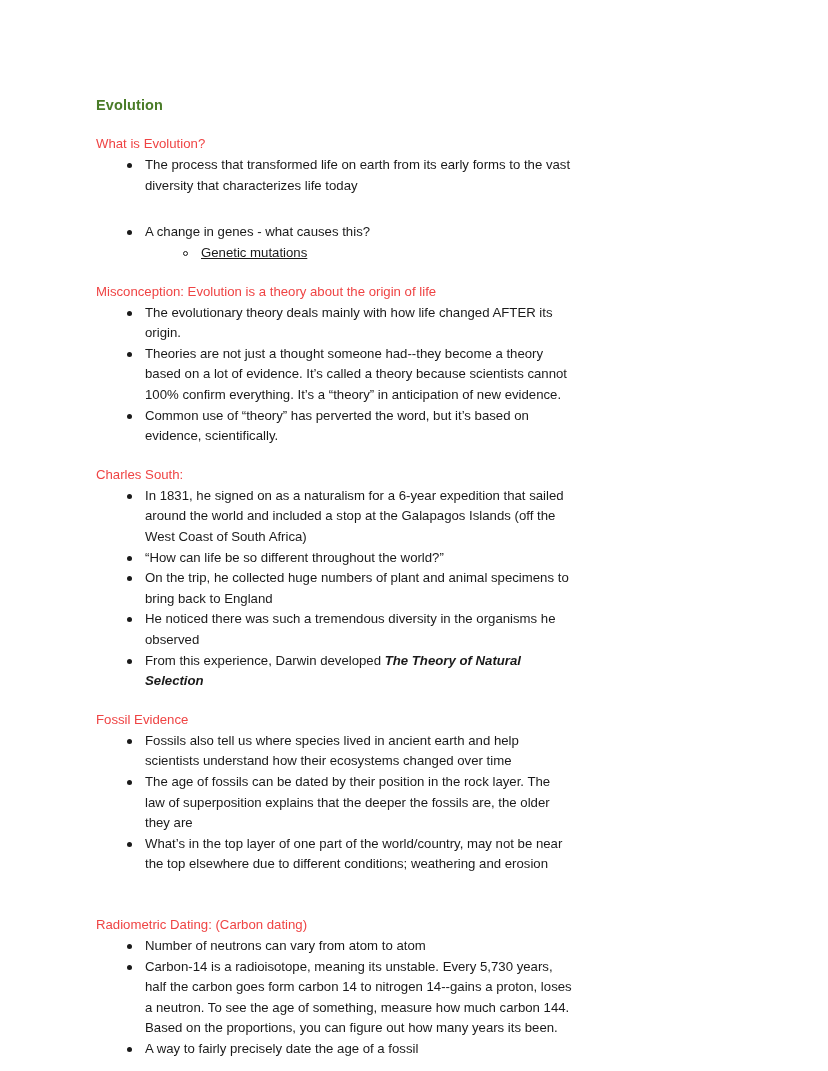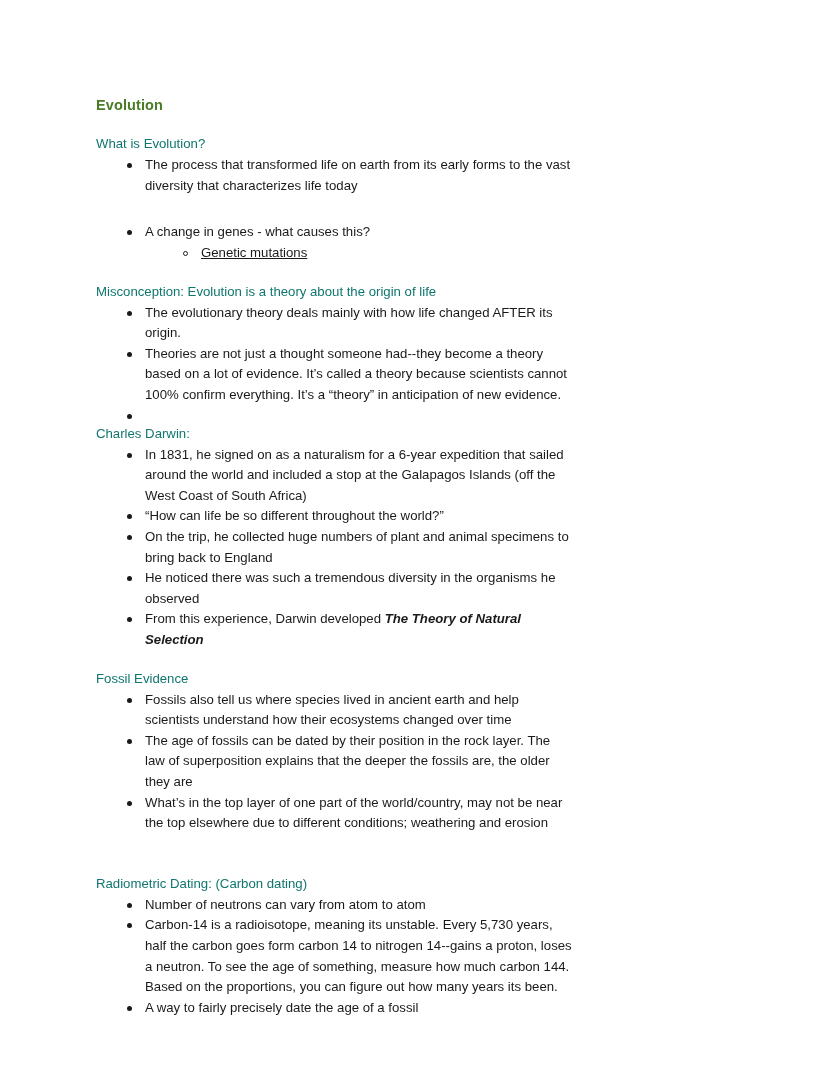--- a/index.html
+++ b/index.html
@@ -32,21 +32,21 @@
   }
   .spacer-sm { height: 20px; }
   .spacer-md { height: 18px; }
   .spacer-lg { height: 40px; }
 
   .section { margin: 0; }
 
   .section-head {
     font-size: 13.2px;
     line-height: 1.52;
-    color: #0f766e;
+    color: #ef4444;
     margin: 0 0 1px 0;
   }
   .section-head.italic {
   }
 
   ul.bullets {
     list-style: none;
     margin: 0;
     padding: 0;
   }
@@ -116,26 +116,26 @@
               <li><span class="bullet-ring"></span><span class="em-u">Genetic mutations</span></li>
             </ul></li>
         </ul>
       </div>
       <div class="spacer-md"></div>
       <div class="section">
         <div class="section-head italic">Misconception: Evolution is a theory about the origin of life</div>
         <ul class="bullets">
           <li><span class="bullet-dot"></span><span class="li-text"><span>The evolutionary theory deals mainly with how life changed </span><span class="em">AFTER</span><span> its origin.</span></span></li>
           <li><span class="bullet-dot"></span><span class="li-text">Theories are not just a thought someone had--they become a theory based on a lot of evidence. It’s called a theory because scientists cannot 100% confirm everything. It’s a “theory” in anticipation of new evidence.</span></li>
-          <li><span class="bullet-dot"></span></li>
+          <li><span class="bullet-dot"></span><span class="li-text">Common use of “theory” has perverted the word, but it’s based on evidence, scientifically.</span></li>
         </ul>
       </div>
       <div class="spacer-md"></div>
       <div class="section">
-        <div class="section-head">Charles Darwin:</div>
+        <div class="section-head">Charles South:</div>
         <ul class="bullets">
           <li><span class="bullet-dot"></span><span class="li-text">In 1831, he signed on as a naturalism for a 6-year expedition that sailed around the world and included a stop at the Galapagos Islands (off the West Coast of South Africa)</span></li>
           <li><span class="bullet-dot"></span><span class="li-text">“How can life be so different throughout the world?”</span></li>
           <li><span class="bullet-dot"></span><span class="li-text">On the trip, he collected huge numbers of plant and animal specimens to bring back to England</span></li>
           <li><span class="bullet-dot"></span><span class="li-text">He noticed there was such a tremendous diversity in the organisms he observed</span></li>
           <li><span class="bullet-dot"></span><span class="li-text"><span>From this experience, Darwin developed </span><span class="bold-em">The Theory of Natural Selection</span></span></li>
         </ul>
       </div>
       <div class="spacer-md"></div>
       <div class="section">

